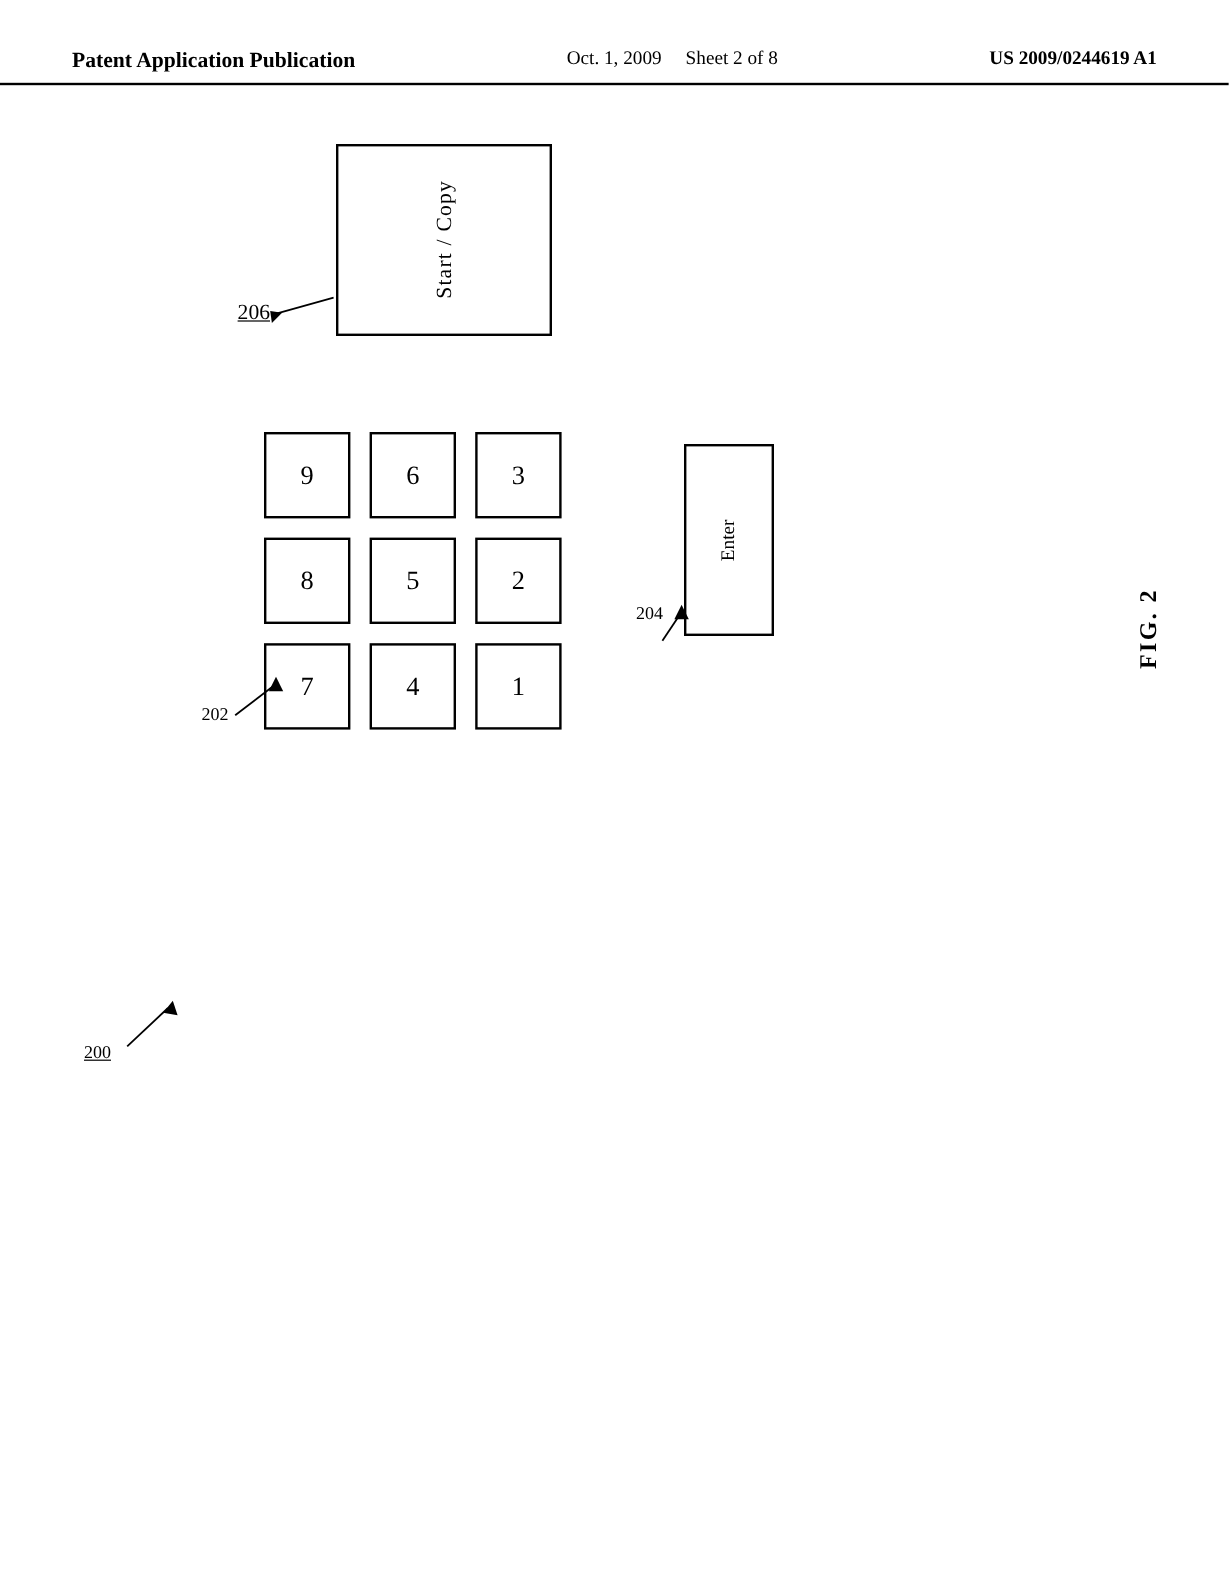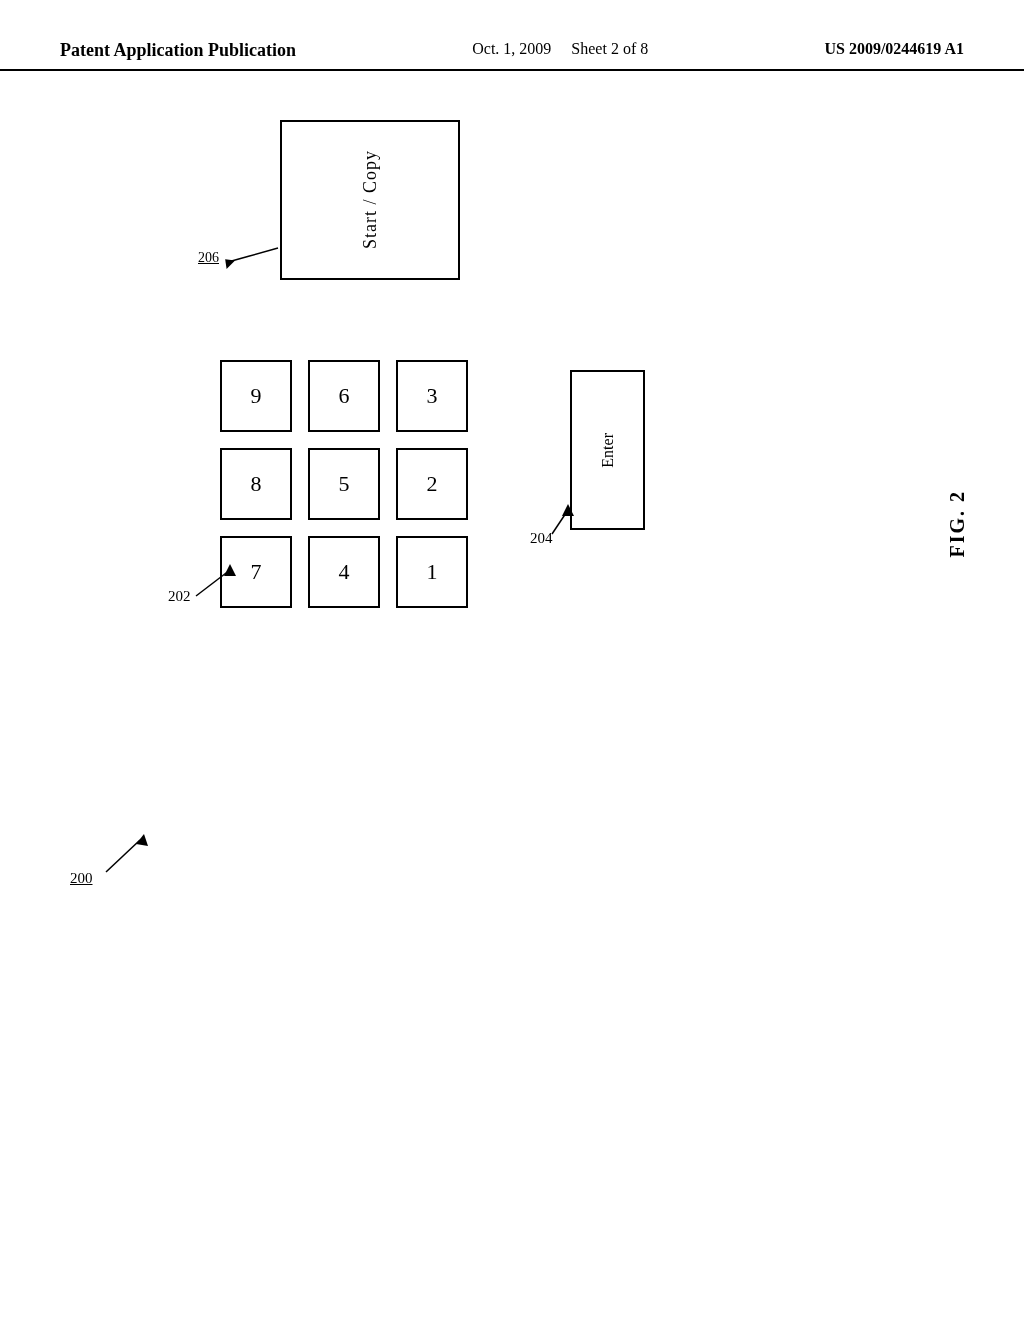--- a/index.html
+++ b/index.html
@@ -61,21 +61,21 @@
       writing-mode: vertical-rl;
       transform: rotate(180deg);
       letter-spacing: 1px;
     }
 
     
     .label-206 {
       position: absolute;
       top: 250px;
       left: 198px;
-      font-size: 14px;
+      font-size: 18px;
       text-decoration: underline;
     }
 
     
     .keypad-grid {
       position: absolute;
       top: 360px;
       left: 220px;
     }
 
@@ -111,21 +111,21 @@
 
     .enter-text {
       font-size: 16px;
       writing-mode: vertical-rl;
       transform: rotate(180deg);
     }
 
     
     .label-204 {
       position: absolute;
-      top: 530px;
+      top: 504px;
       left: 530px;
       font-size: 15px;
     }
 
     
     .label-202 {
       position: absolute;
       top: 588px;
       left: 168px;
       font-size: 15px;

